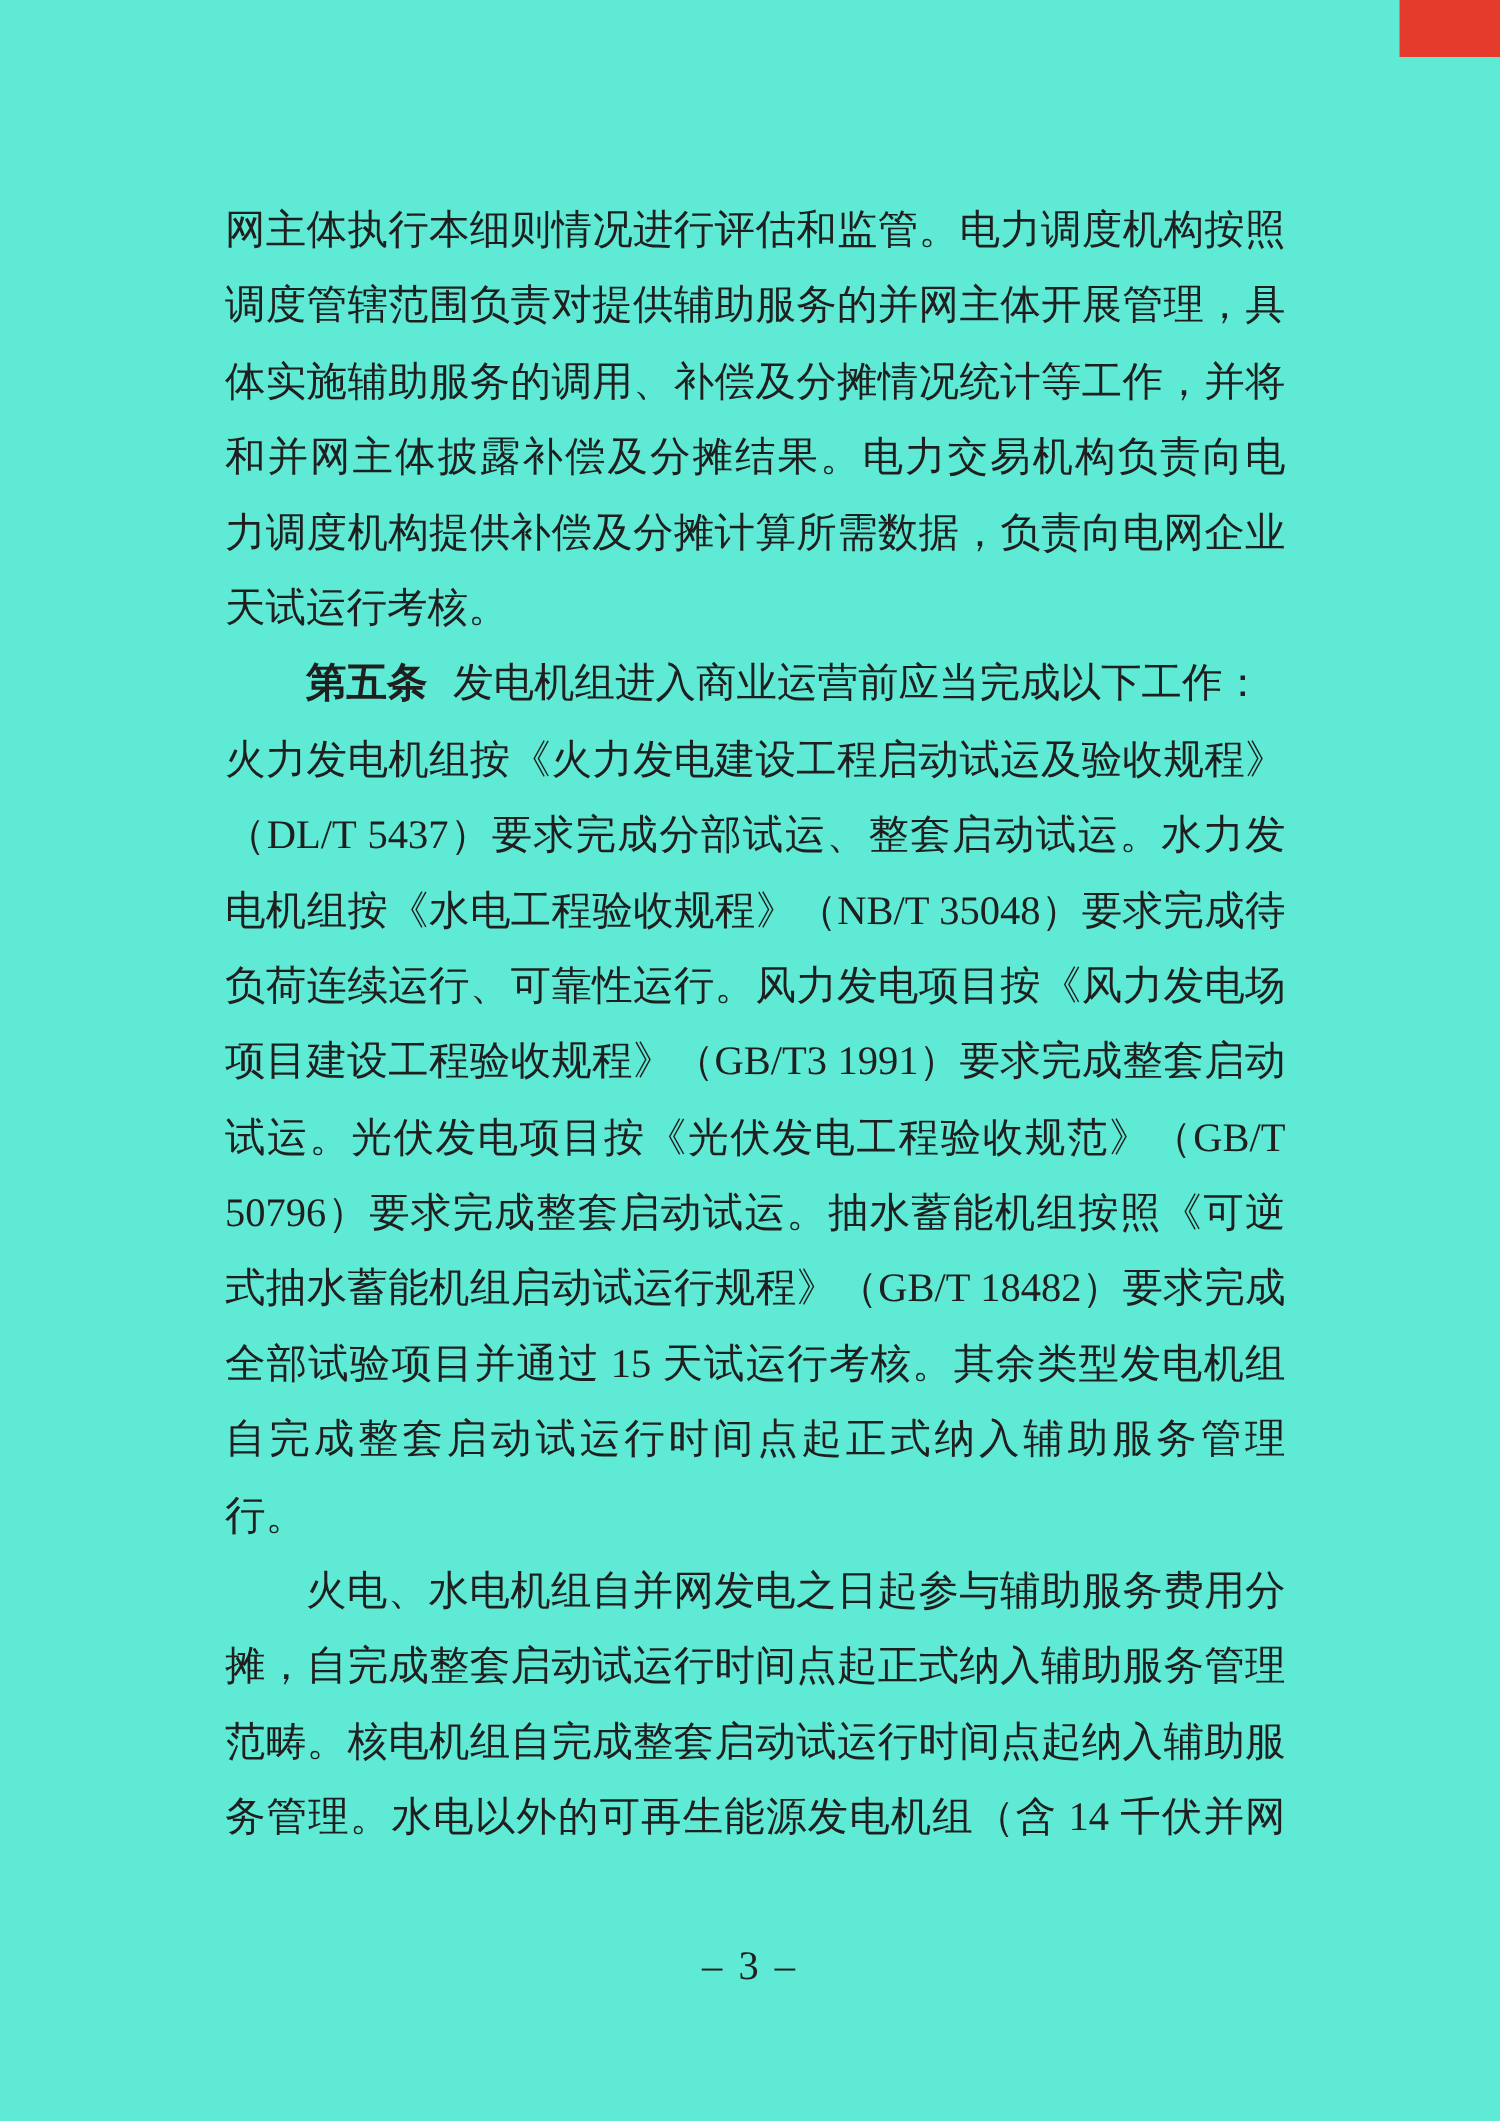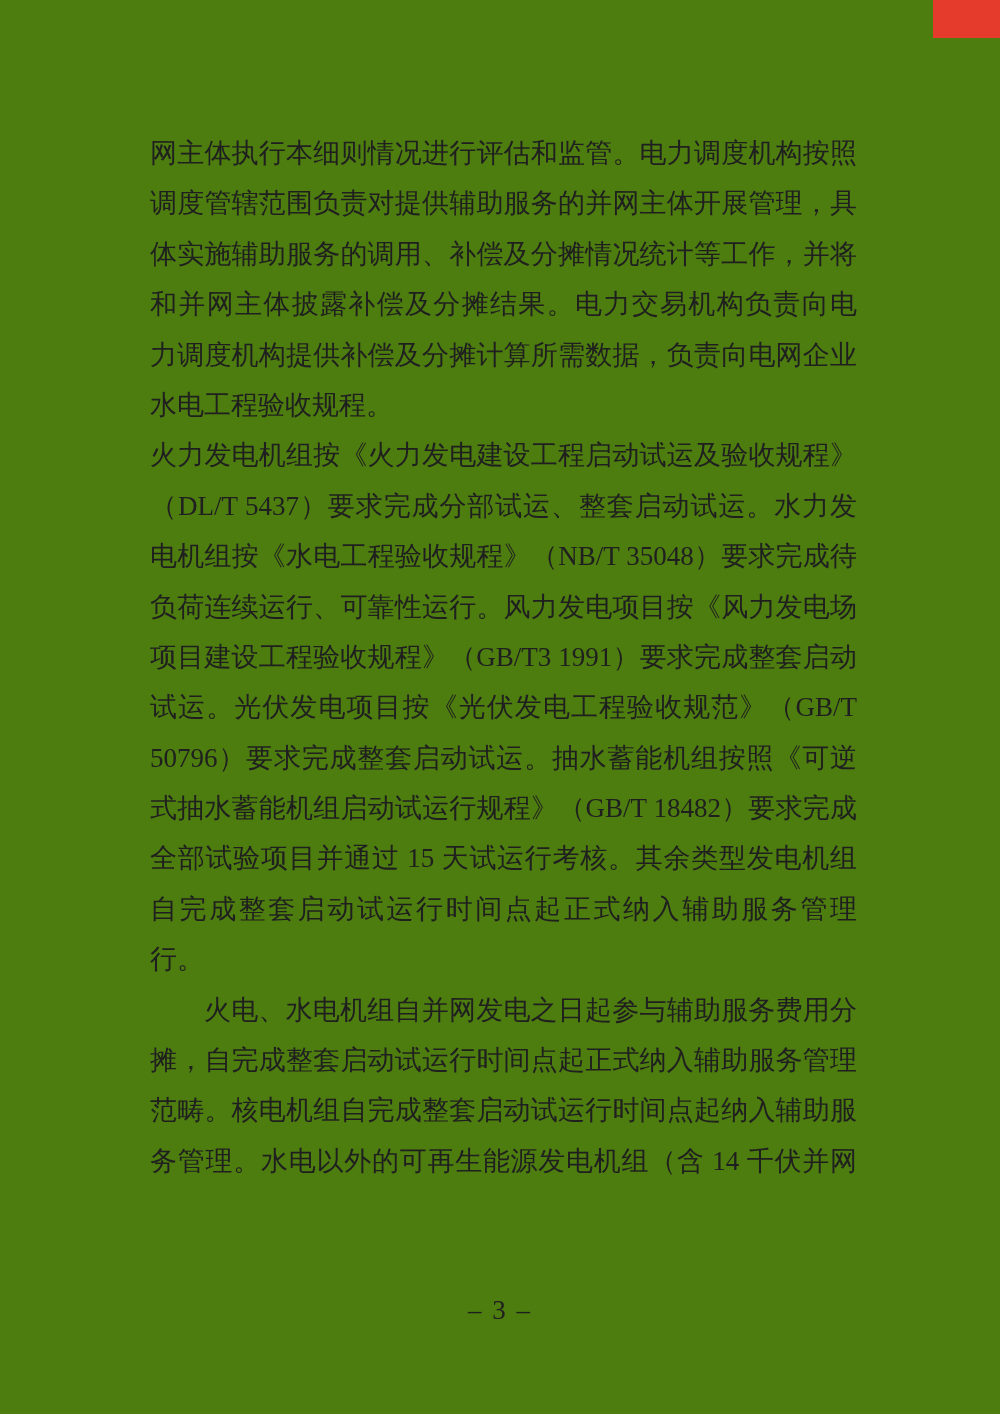--- a/index.html
+++ b/index.html
@@ -60,29 +60,30 @@
     line-height: 32px;
     text-align: center;
     font-size: 27px;
     color: #1f1f1f;
     letter-spacing: 2px;
   }
 </style>
 </head>
 <body>
 
-<div class="page" style="background: #4d7c0f;">
+<div class="page" style="background: #5eead4;">
   <div class="red-mark" style="background: rgb(229, 59, 44);"></div>
   <div class="doc-body" style="color: rgb(31, 31, 31);">
       <div class="line fill"><span>网主体执行本细则情况进行评估和监管。电力调度机构按照</span></div>
       <div class="line fill"><span>调度管辖范围负责对提供辅助服务的并网主体开展管理，具</span></div>
       <div class="line fill"><span>体实施辅助服务的调用、补偿及分摊情况统计等工作，并将</span></div>
       <div class="line fill"><span>和并网主体披露补偿及分摊结果。电力交易机构负责向电</span></div>
       <div class="line fill"><span>力调度机构提供补偿及分摊计算所需数据，负责向电网企业</span></div>
-      <div class="line"><span>水电工程验收规程。</span></div>
+      <div class="line"><span>天试运行考核。</span></div>
+      <div class="line indent"><span class="bold-term">第五条</span><span>发电机组进入商业运营前应当完成以下工作：</span></div>
       <div class="line fill"><span>火力发电机组按《火力发电建设工程启动试运及验收规程》</span></div>
       <div class="line fill"><span>（DL/T 5437）要求完成分部试运、整套启动试运。水力发</span></div>
       <div class="line fill"><span>电机组按《水电工程验收规程》（NB/T 35048）要求完成待</span></div>
       <div class="line fill"><span>负荷连续运行、可靠性运行。风力发电项目按《风力发电场</span></div>
       <div class="line fill"><span>项目建设工程验收规程》（GB/T3 1991）要求完成整套启动</span></div>
       <div class="line fill"><span>试运。光伏发电项目按《光伏发电工程验收规范》（GB/T</span></div>
       <div class="line fill"><span>50796）要求完成整套启动试运。抽水蓄能机组按照《可逆</span></div>
       <div class="line fill"><span>式抽水蓄能机组启动试运行规程》（GB/T 18482）要求完成</span></div>
       <div class="line fill"><span>全部试验项目并通过 15 天试运行考核。其余类型发电机组</span></div>
       <div class="line fill"><span>自完成整套启动试运行时间点起正式纳入辅助服务管理</span></div>

